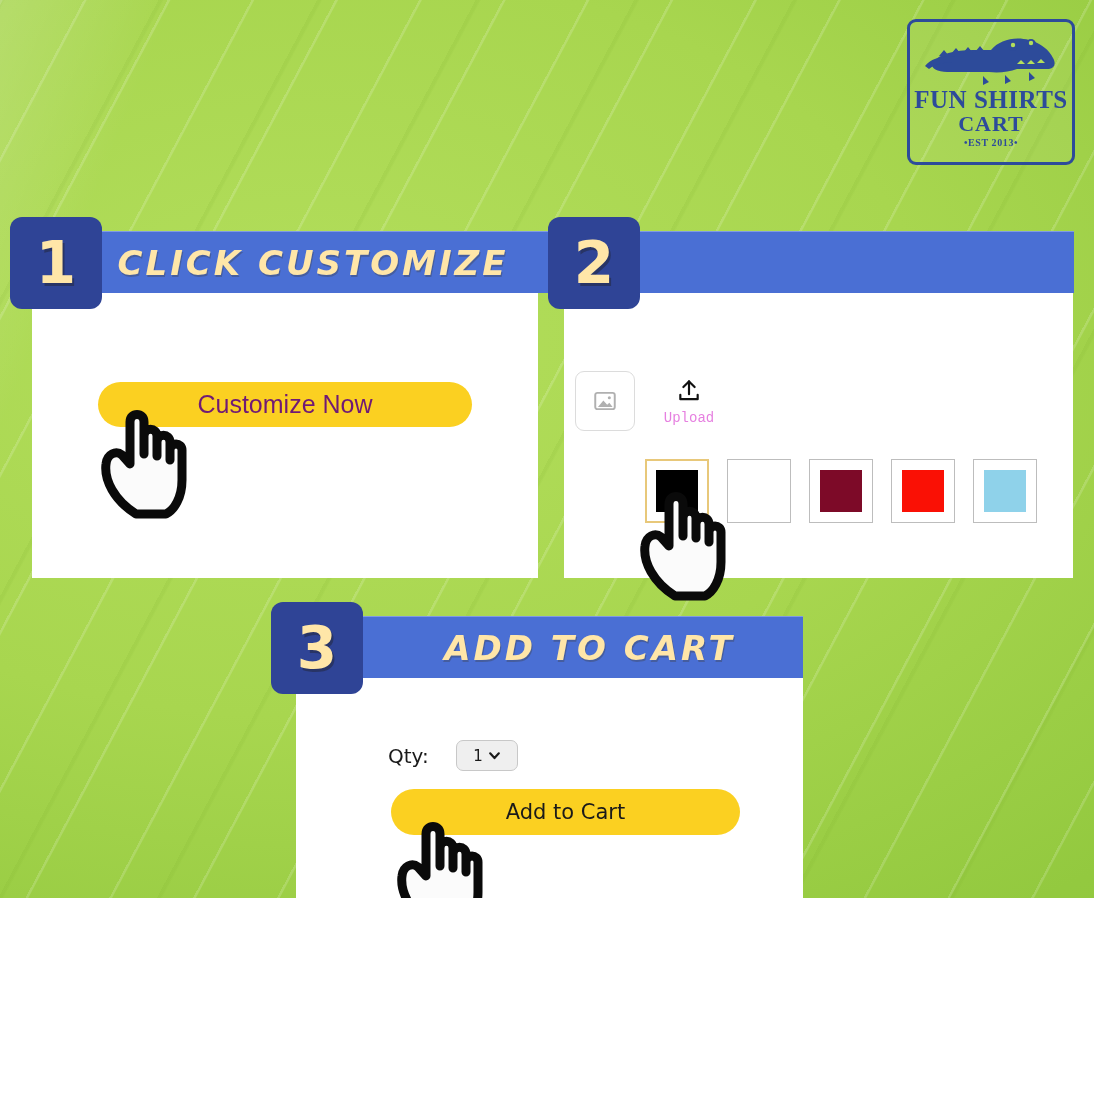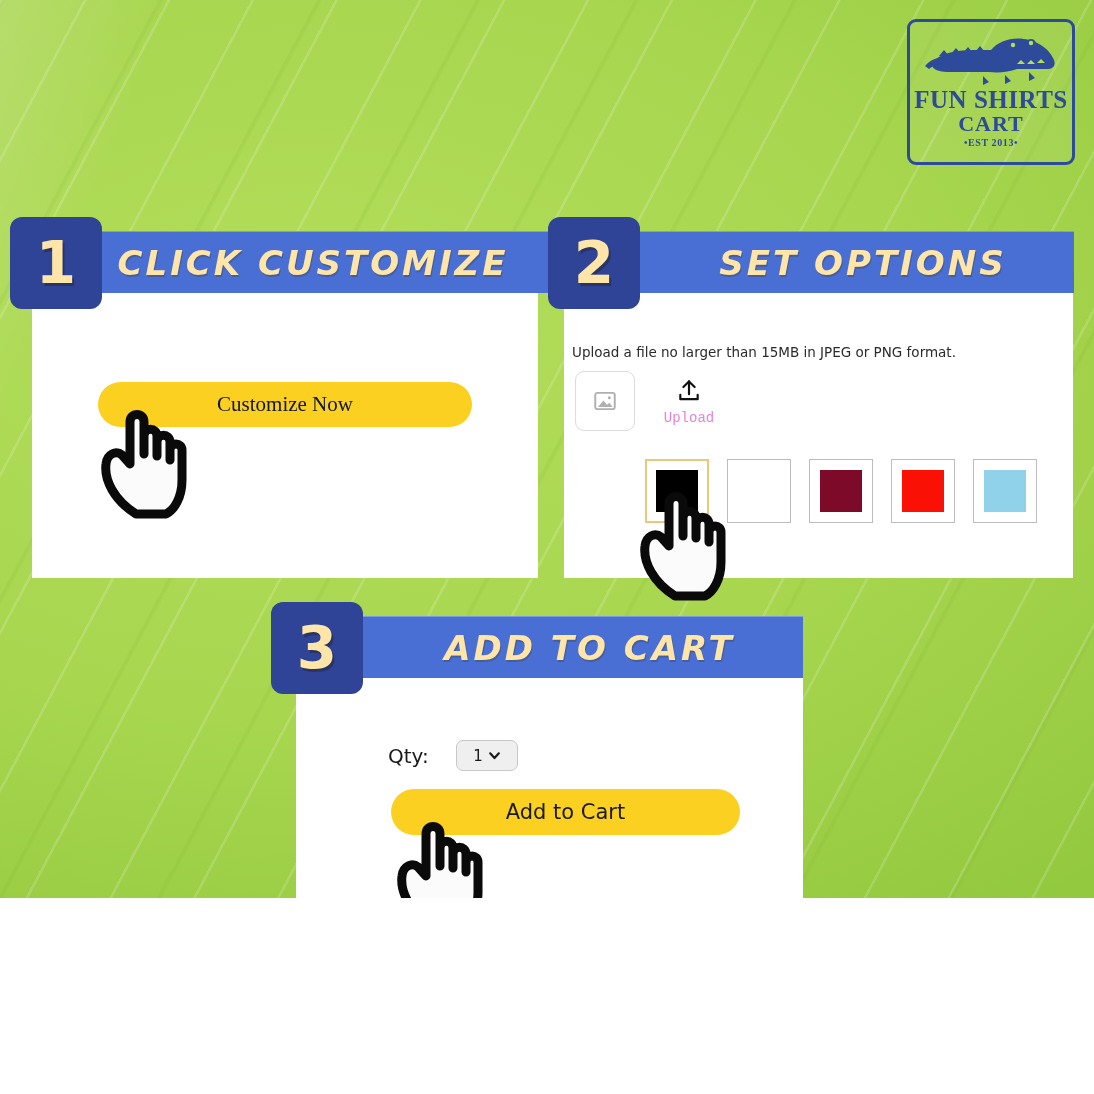--- a/index.html
+++ b/index.html
@@ -130,23 +130,23 @@
   #panel3 { left: 296px; top: 678px; width: 507px;  height: 292px; z-index: 2; }
 
   
   #customize-btn {
     position: absolute;
     left: 98px; top: 382px;
     width: 374px; height: 45px;
     background: #fbd021;
     border: none;
     border-radius: 24px;
-    color: #0f172a;
-    font-family: Liberation Serif, serif;
-    font-size: 21px;
+    color: #701a75;
+    font-family: Liberation Sans, sans-serif;
+    font-size: 25px;
     cursor: pointer;
     z-index: 3;
   }
 
   
   #upload-heading {
     position: absolute;
     left: 572px; top: 318px;
     font-family: "DejaVu Sans", sans-serif;
     font-size: 20px;
@@ -290,27 +290,23 @@
   </div>
 
   <div class="step-bar" id="bar1">
     <div class="step-bar-title">CLICK CUSTOMIZE</div>
   </div>
   <div class="step-num" id="num1">1</div>
   <div class="panel" id="panel1"></div>
 
   <button id="customize-btn">Customize Now</button>
 
-  <div class="step-bar" id="bar2">
-    <div class="step-bar-title">SET OPTIONS</div>
-  </div>
   <div class="step-num" id="num2">2</div>
   <div class="panel" id="panel2"></div>
 
-  <div id="upload-sub">Upload a file no larger than 15MB in JPEG or PNG format.</div>
 
   <div id="img-placeholder">
     <svg width="26" height="26" viewBox="0 0 24 24">
       <rect x="3" y="4.5" width="18" height="15" rx="2" fill="none" stroke="#b0b0b0" stroke-width="1.8"></rect>
       <circle cx="16" cy="9" r="1.4" fill="#b0b0b0"></circle>
       <path d="M5.5 17.5 L10.5 11.5 L14 15.5 L16 13.5 L19 17.5 Z" fill="#b0b0b0"></path>
     </svg>
   </div>
 
   <div id="upload-control">

